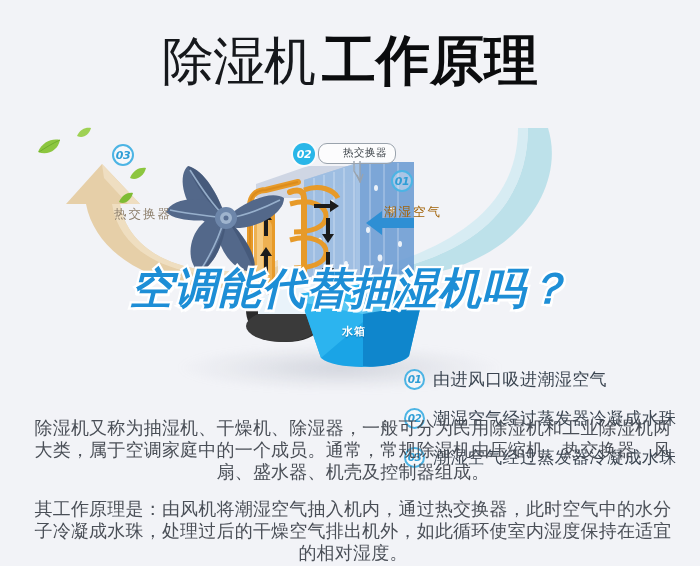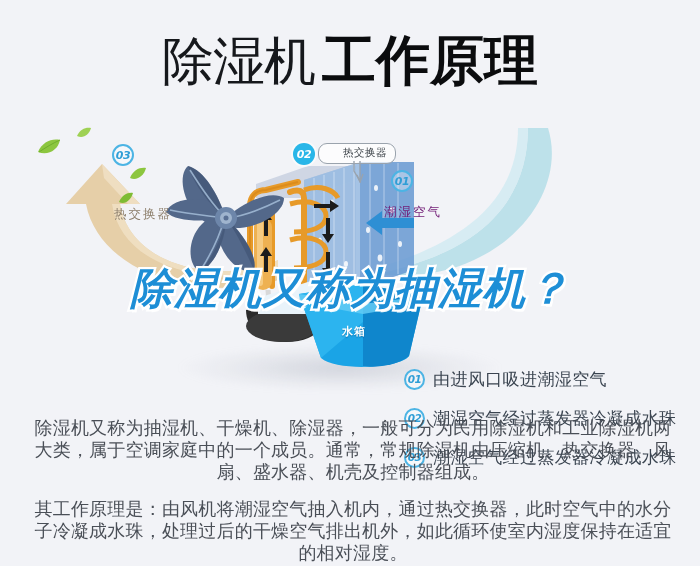--- a/index.html
+++ b/index.html
@@ -84,21 +84,21 @@
     background:rgba(255,255,255,.72);
     font-size:10.5px;color:#3c4248;white-space:nowrap;letter-spacing:.5px;
   }
   .callout-stem{
     position:absolute;left:352px;top:41px;width:14px;height:22px;
   }
 
   
   .diag-label{position:absolute;font-size:12.5px;letter-spacing:2px;white-space:nowrap;}
   #label-dry{left:114px;top:86px;color:#8d7f6c;}
-  #label-moist{left:384px;top:84px;color:#701a75;}
+  #label-moist{left:384px;top:84px;color:#a16207;}
 
   
   .legend{position:absolute;left:404px;top:248px;width:296px;}
   .legend-row{
     display:flex;align-items:center;margin-bottom:17px;height:22px;
   }
   .legend-badge{
     width:21px;height:21px;border-radius:50%;flex:0 0 21px;
     border:2px solid #4cb4e4;box-sizing:border-box;
     background:rgba(255,255,255,.4);color:#2f9ed6;
@@ -325,21 +325,21 @@
       </div>
       <div class="legend-row">
         <div class="legend-badge">03</div>
         <div class="legend-text">潮湿空气经过蒸发器冷凝成水珠</div>
       </div>
     </div>
 
   </div>
 
   <div class="overlay-headline">
-    <span>除湿机又称为抽湿机？</span>
+    <span>空调能代替抽湿机吗？</span>
   </div>
 
   <div class="body-copy">
     <p class="para">除湿机又称为抽湿机、干燥机、除湿器，一般可分为民用除湿机和工业除湿机两大类，属于空调家庭中的一个成员。通常，常规除湿机由压缩机、热交换器、风扇、盛水器、机壳及控制器组成。</p>
     <p class="para">其工作原理是：由风机将潮湿空气抽入机内，通过热交换器，此时空气中的水分子冷凝成水珠，处理过后的干燥空气排出机外，如此循环使室内湿度保持在适宜的相对湿度。</p>
   </div>
 
 </div>
 
 </body></html>

